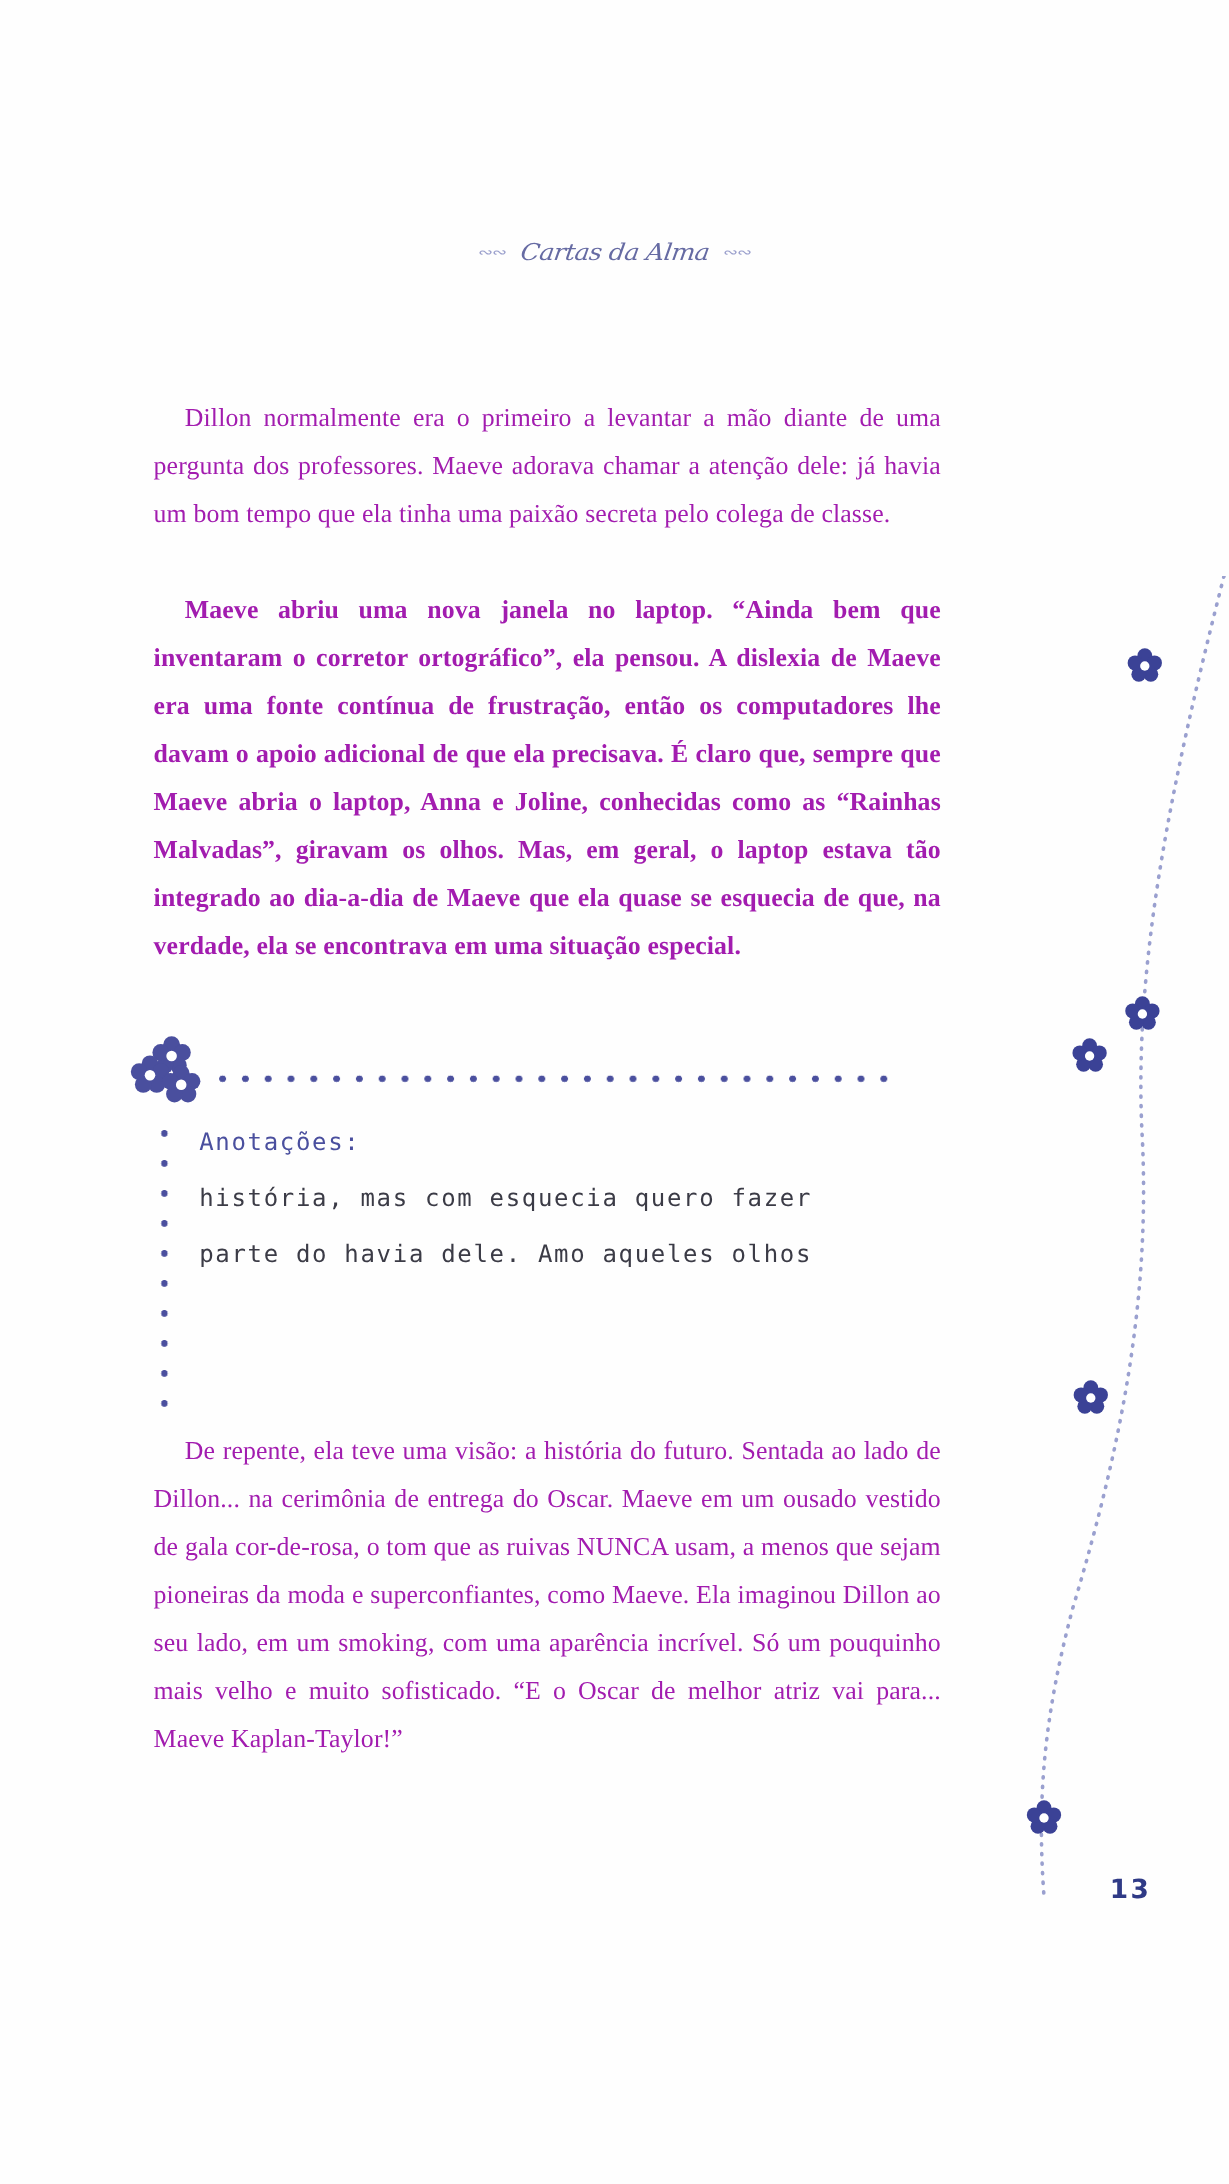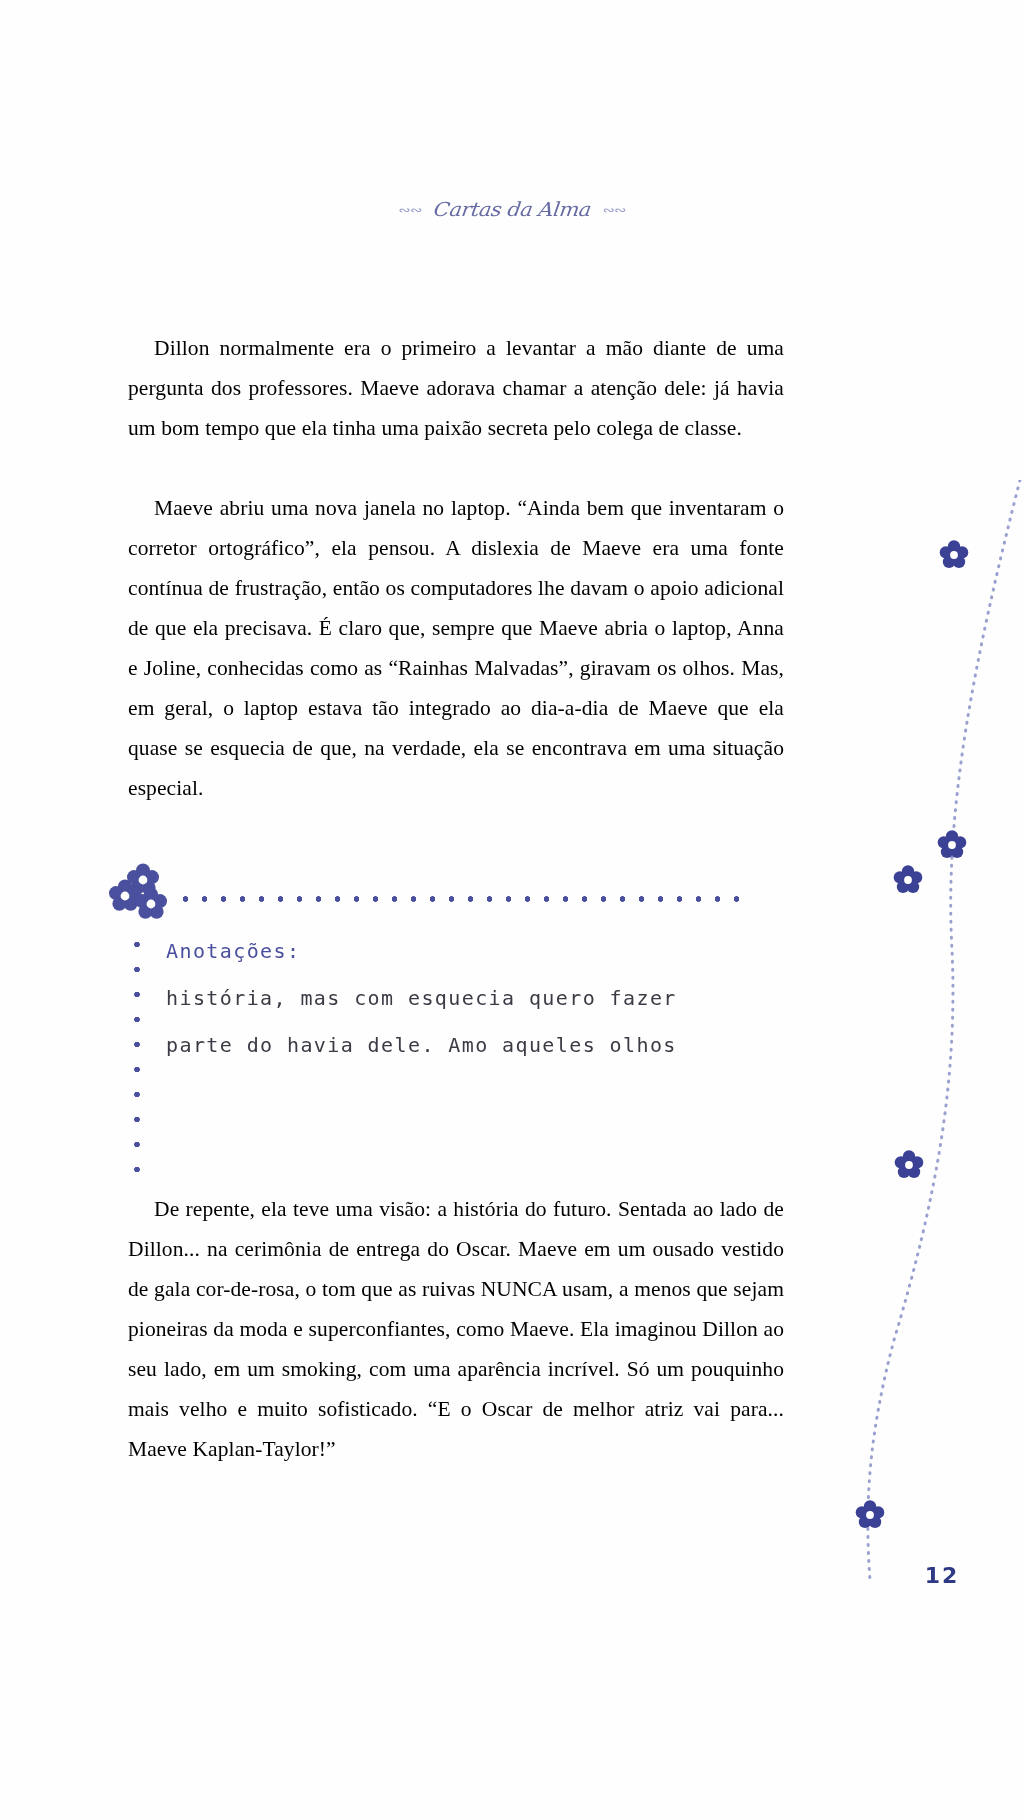--- a/index.html
+++ b/index.html
@@ -52,21 +52,21 @@
   }
 
   
   .body-col {
     position: absolute;
     left: 128px;
     width: 656px;
   }
   p.para {
     margin: 0;
-    color: #000000;
+    color: #a21caf;
     font-family: "Liberation Serif", serif;
     font-size: 21.5px;
     line-height: 40px;
     text-align: justify;
     text-indent: 0;
     letter-spacing: 0.1px;
   }
   p.para.indent {
     text-indent: 26px;
   }
@@ -166,21 +166,21 @@
       <span class="rh-flourish">∾∾</span>
       <span class="rh-title">Cartas da Alma</span>
       <span class="rh-flourish">∾∾</span>
     </span>
   </div>
 
   <div class="body-col" id="para-1" style="top:328px;">
     <p class="para indent">Dillon normalmente era o primeiro a levantar a mão diante de uma pergunta dos professores. Maeve adorava chamar a atenção dele: já havia um bom tempo que ela tinha uma paixão secreta pelo colega de classe.</p>
   </div>
 
-  <div class="body-col" id="para-2" style="top:488px;">
+  <div class="body-col" id="para-2" style="top:488px;font-weight:bold;">
     <p class="para indent">Maeve abriu uma nova janela no laptop. “Ainda bem que inventaram o corretor ortográfico”, ela pensou. A dislexia de Maeve era uma fonte contínua de frustração, então os computadores lhe davam o apoio adicional de que ela precisava. É claro que, sempre que Maeve abria o laptop, Anna e Joline, conhecidas como as “Rainhas Malvadas”, giravam os olhos. Mas, em geral, o laptop estava tão integrado ao dia-a-dia de Maeve que ela quase se esquecia de que, na verdade, ela se encontrava em uma situação especial.</p>
   </div>
 
   <div class="annot-box">
 
     <div class="annot-top-dots"></div>
     <div class="annot-left-dots"></div>
 
     <svg class="flower-cluster" viewBox="0 0 74 74">
       <g fill="#4a4f9e">
@@ -261,15 +261,15 @@
         <circle cx="0" cy="-8.5" r="6.2"></circle>
           <circle cx="8.1" cy="-2.6" r="6.2"></circle>
         <circle cx="5.0" cy="6.9" r="6.2"></circle>
           <circle cx="-5.0" cy="6.9" r="6.2"></circle>
         <circle cx="-8.1" cy="-2.6" r="6.2"></circle>
           <circle cx="0" cy="0" r="3.9" fill="#ffffff"></circle>
       </g>
     </g>
   </svg>
 
-  <div class="folio">12</div>
+  <div class="folio">13</div>
 
 </div>
 
 </body></html>

